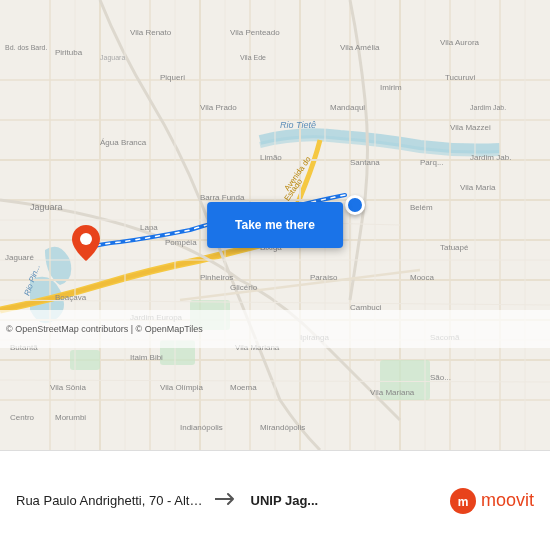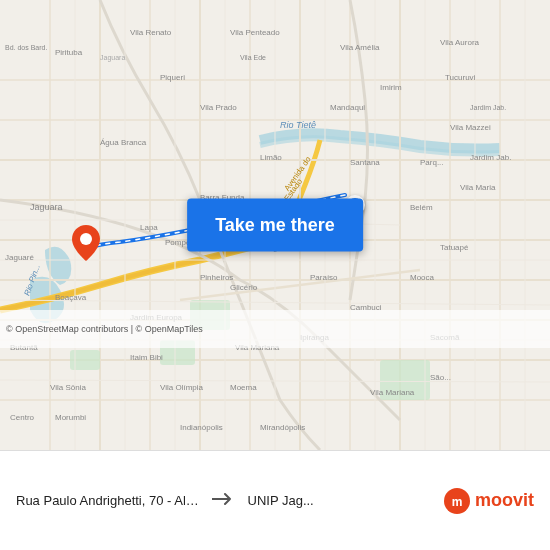--- a/index.html
+++ b/index.html
@@ -23,21 +23,21 @@
     #take-me-there-btn {
       position: absolute;
       top: 50%;
       left: 50%;
       transform: translate(-50%, -50%);
       background: #1a73e8;
       color: white;
       border: none;
       border-radius: 4px;
       padding: 16px 28px;
-      font-size: 18px;
+      font-size: 12px;
       font-weight: 600;
       cursor: pointer;
       white-space: nowrap;
       box-shadow: 0 2px 8px rgba(0,0,0,0.3);
       z-index: 10;
     }
 
     
     .marker-origin {
       position: absolute;
@@ -97,37 +97,37 @@
 
     .arrow-icon {
       font-size: 20px;
       color: #555;
       flex-shrink: 0;
     }
 
     .route-to {
       flex: 1;
       font-size: 13px;
-      font-weight: 400;
+      font-weight: 700;
       color: #222;
       white-space: nowrap;
       overflow: hidden;
       text-overflow: ellipsis;
     }
 
     .moovit-logo {
       display: flex;
       align-items: center;
       gap: 4px;
       flex-shrink: 0;
     }
 
     .moovit-text {
       font-size: 18px;
-      font-weight: bold;
+      font-weight: normal;
       color: #e8431b;
     }
 
     
     .attribution {
       position: absolute;
       bottom: 102px;
       left: 0;
       right: 0;
       font-size: 9px;

